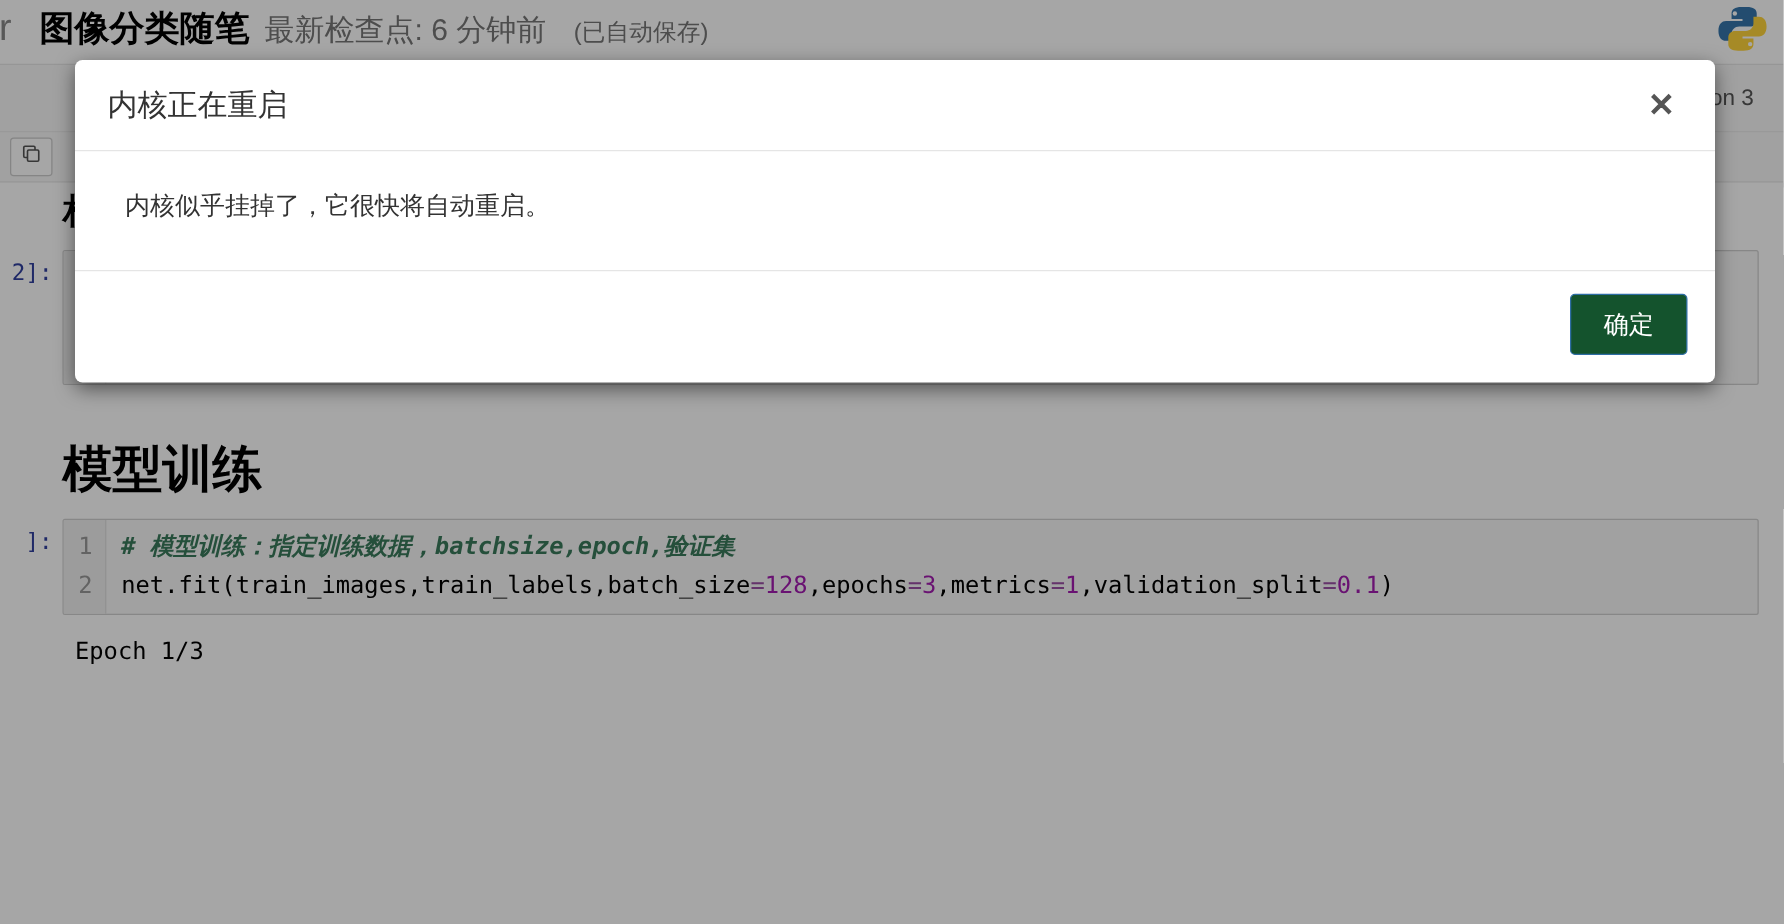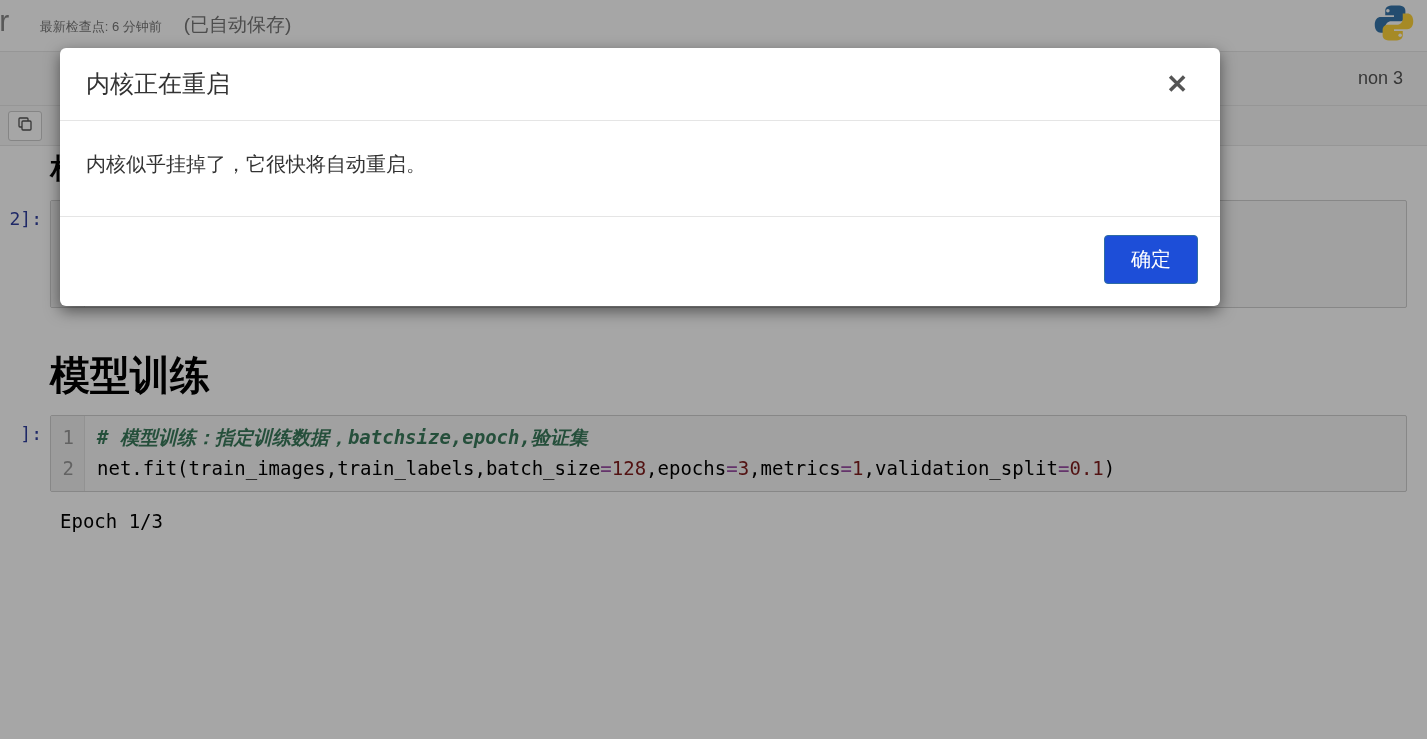--- a/index.html
+++ b/index.html
@@ -34,23 +34,23 @@
     font-weight: 300;
     white-space: nowrap;
   }
   .nb-name {
     font-size: 28px;
     font-weight: 700;
     margin-left: 22px;
     color: #000;
   }
   .checkpoint {
-    font-size: 13px;
+    font-size: 24px;
     color: #777;
-    margin-left: 30px;
+    margin-left: 12px;
   }
   .autosave { margin-left: 22px; font-size: 19px; color: #777; }
   .py-logo {
     position: absolute;
     right: 12px;
     top: 2px;
   }
 
   
   .under-bar {
@@ -132,41 +132,41 @@
     min-width: 34px;
   }
   .code {
     padding: 6px 12px;
     white-space: pre;
     color: #000;
   }
   .tok-op   { color: #9a50a5; }
   .tok-str  { color: #b94a48; }
   .tok-cmt  { color: #3a7a5b; font-style: italic; font-weight: bold; }
-  .tok-num  { color: #7f1d1d; }
+  .tok-num  { color: #a21caf; }
 
   .out-text {
     font-family: "DejaVu Sans Mono", Menlo, Consolas, monospace;
     font-size: 19px;
     color: #000000;
     margin: 10px 0 0 60px;
   }
 
   
   .overlay {
     position: absolute;
     inset: 0;
     background: rgba(0, 0, 0, 0.35);
     z-index: 1000;
   }
   .modal {
     position: absolute;
     top: 48px;
     left: 60px;
-    width: 1160px;
+    width: 1312px;
     background: #fff;
     border-radius: 6px;
     box-shadow: 0 5px 15px rgba(0,0,0,.5);
     z-index: 1001;
   }
   .modal-header {
     padding: 20px 26px 20px 26px;
     border-bottom: 1px solid #e5e5e5;
     display: flex;
     align-items: center;
@@ -181,45 +181,46 @@
   .modal-close {
     font-size: 26px;
     color: #555;
     cursor: pointer;
     line-height: 1;
     background: none;
     border: none;
     font-weight: 700;
   }
   .modal-body {
-    padding: 30px 26px 38px 26px;
+    padding: 30px 26px 38px 40px;
     font-size: 20px;
     color: #333;
     border-bottom: 1px solid #e5e5e5;
   }
   .modal-footer {
     padding: 18px 22px 22px;
     text-align: right;
   }
   .btn-ok {
-    background: #1d4ed8;
+    background: #14532d;
     color: #fff;
     border: 1px solid #2e6da4;
     border-radius: 4px;
     font-size: 20px;
     padding: 10px 26px;
     cursor: pointer;
     margin-left: 40px;
   }
 </style>
 </head>
 <body>
 
 <div class="header">
   <span class="brand-suffix">er</span>
+  <span class="nb-name">图像分类随笔</span>
   <span class="checkpoint">最新检查点: 6 分钟前</span>
   <span class="autosave">(已自动保存)</span>
   <span class="py-logo">
     <svg width="42" height="42" viewBox="0 0 48 48">
       <path d="M23 4c-6 0-9 2-9 6v5h10v2H9c-4 0-7 3-7 9s3 9 7 9h5v-6c0-4 3-7 7-7h10c3 0 6-2 6-6V10c0-4-3-6-9-6h-5z" fill="#3776ab"></path>
       <circle cx="17" cy="10" r="2" fill="#fff"></circle>
       <path d="M25 44c6 0 9-2 9-6v-5H24v-2h15c4 0 7-3 7-9s-3-9-7-9h-5v6c0 4-3 7-7 7H17c-3 0-6 2-6 6v6c0 4 3 6 9 6h5z" fill="#ffd43b"></path>
       <circle cx="31" cy="38" r="2" fill="#fff"></circle>
     </svg>
   </span>

